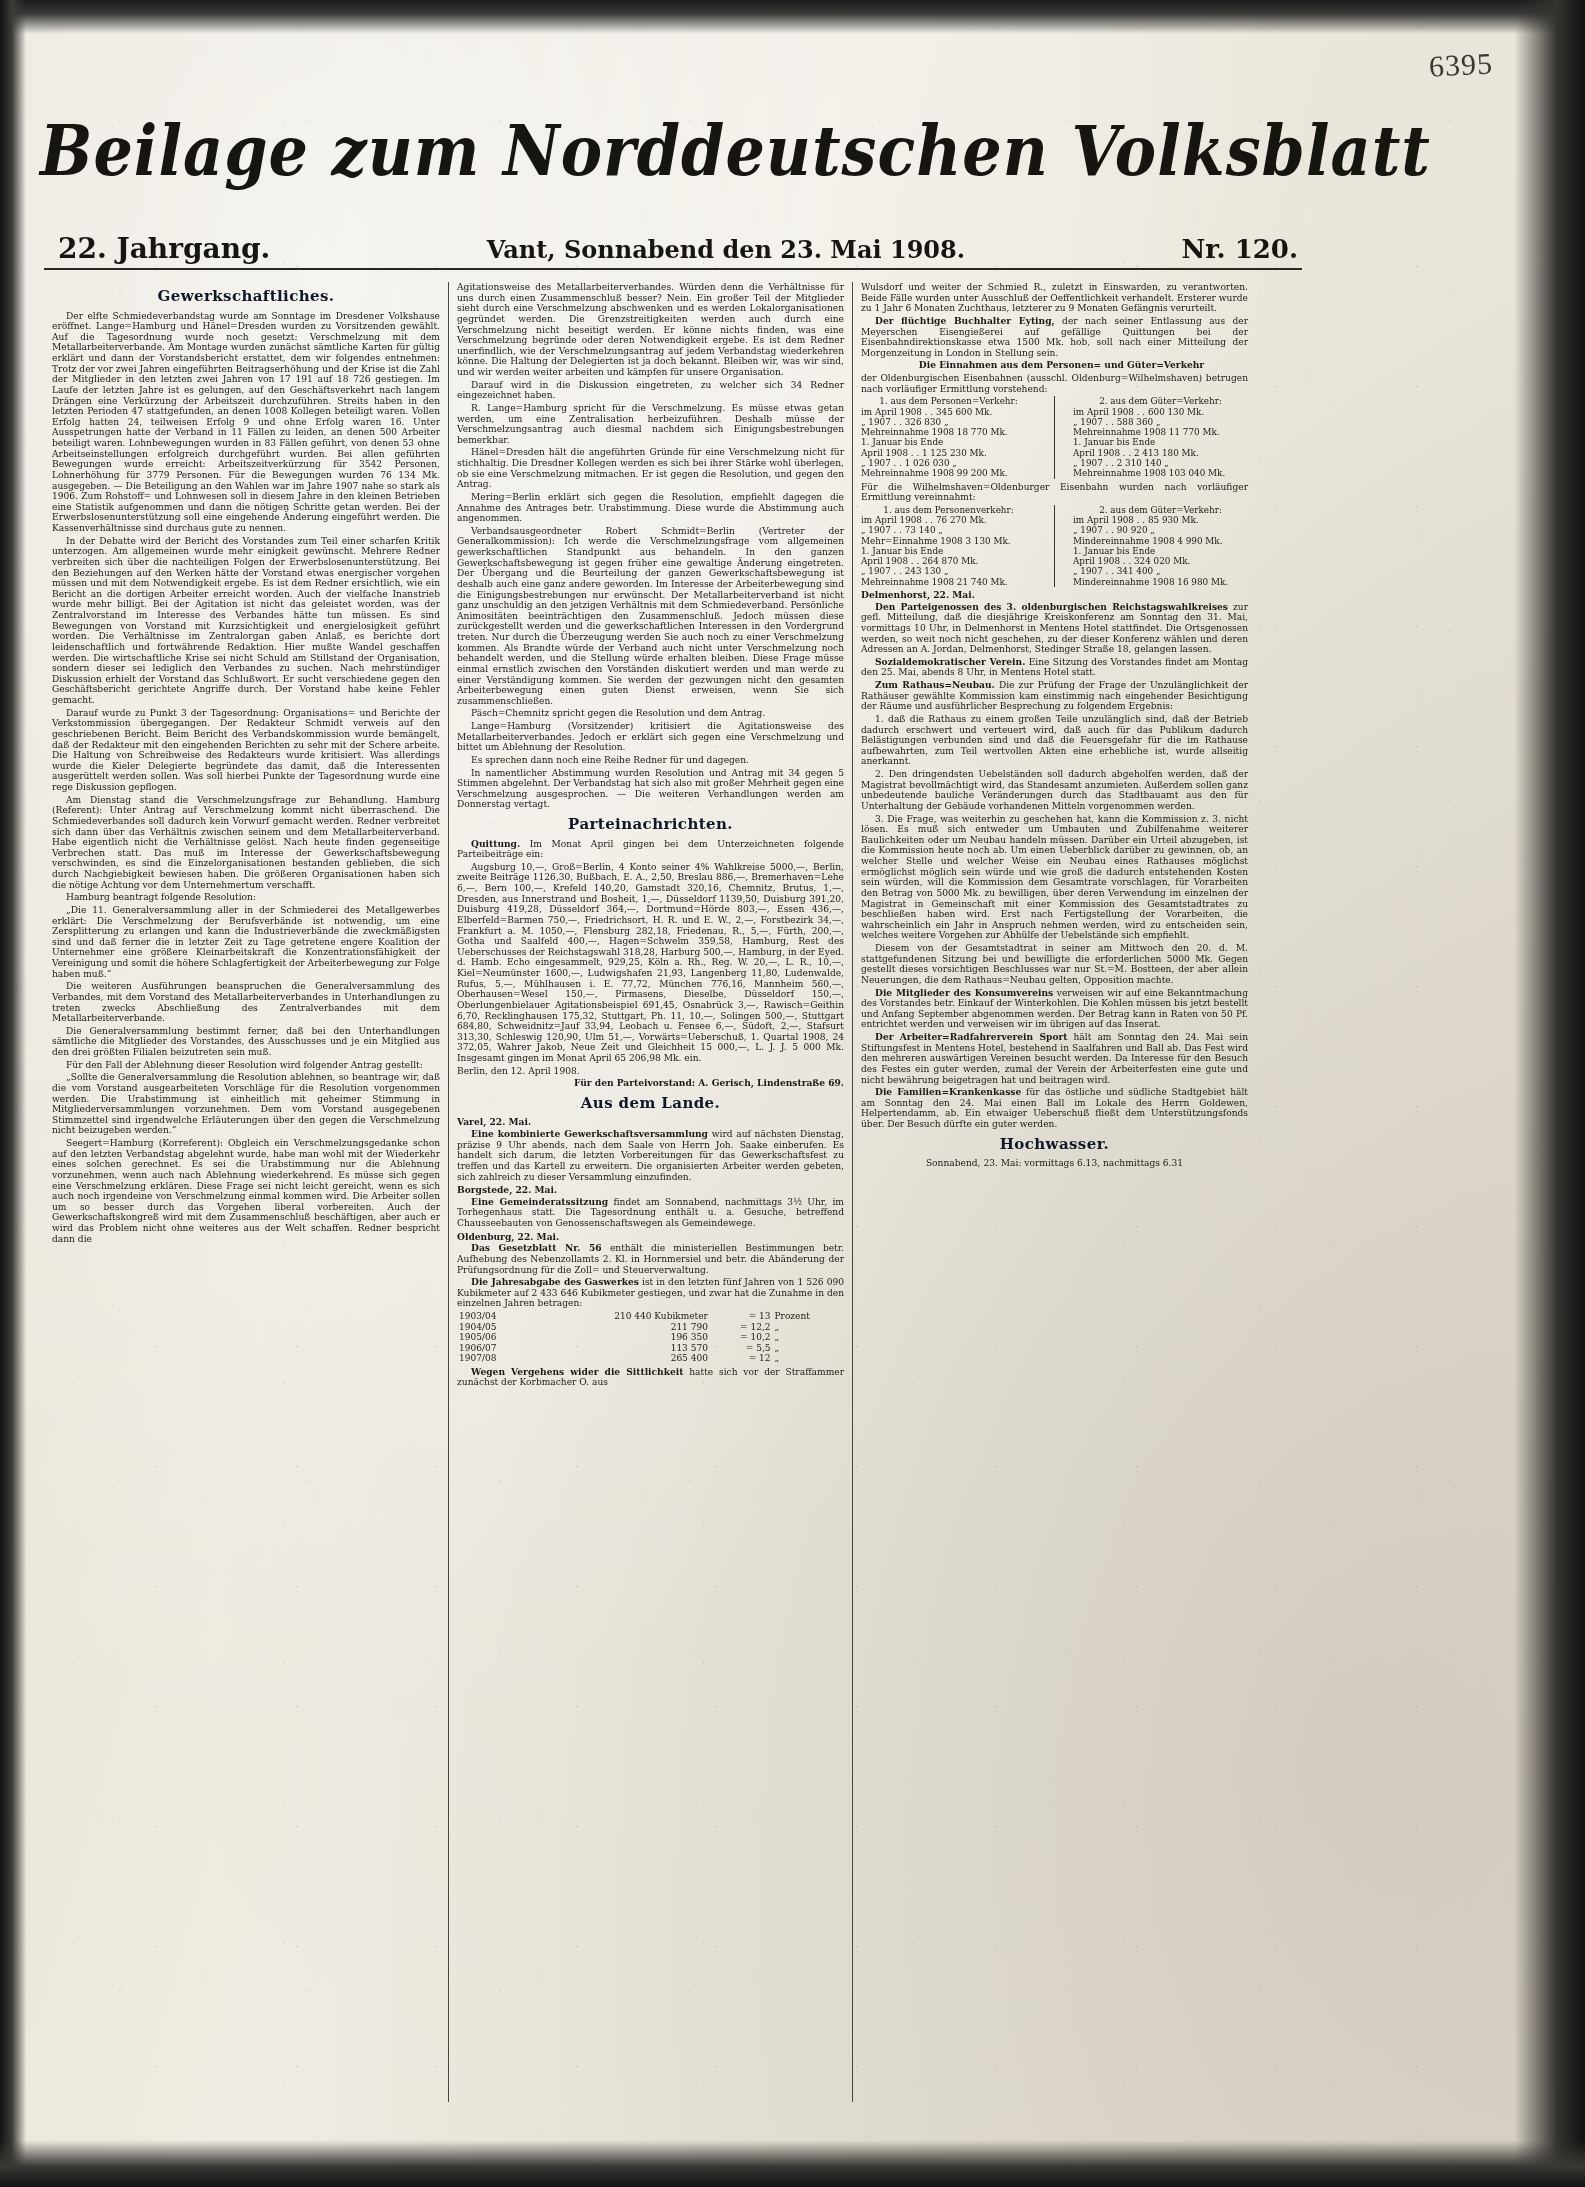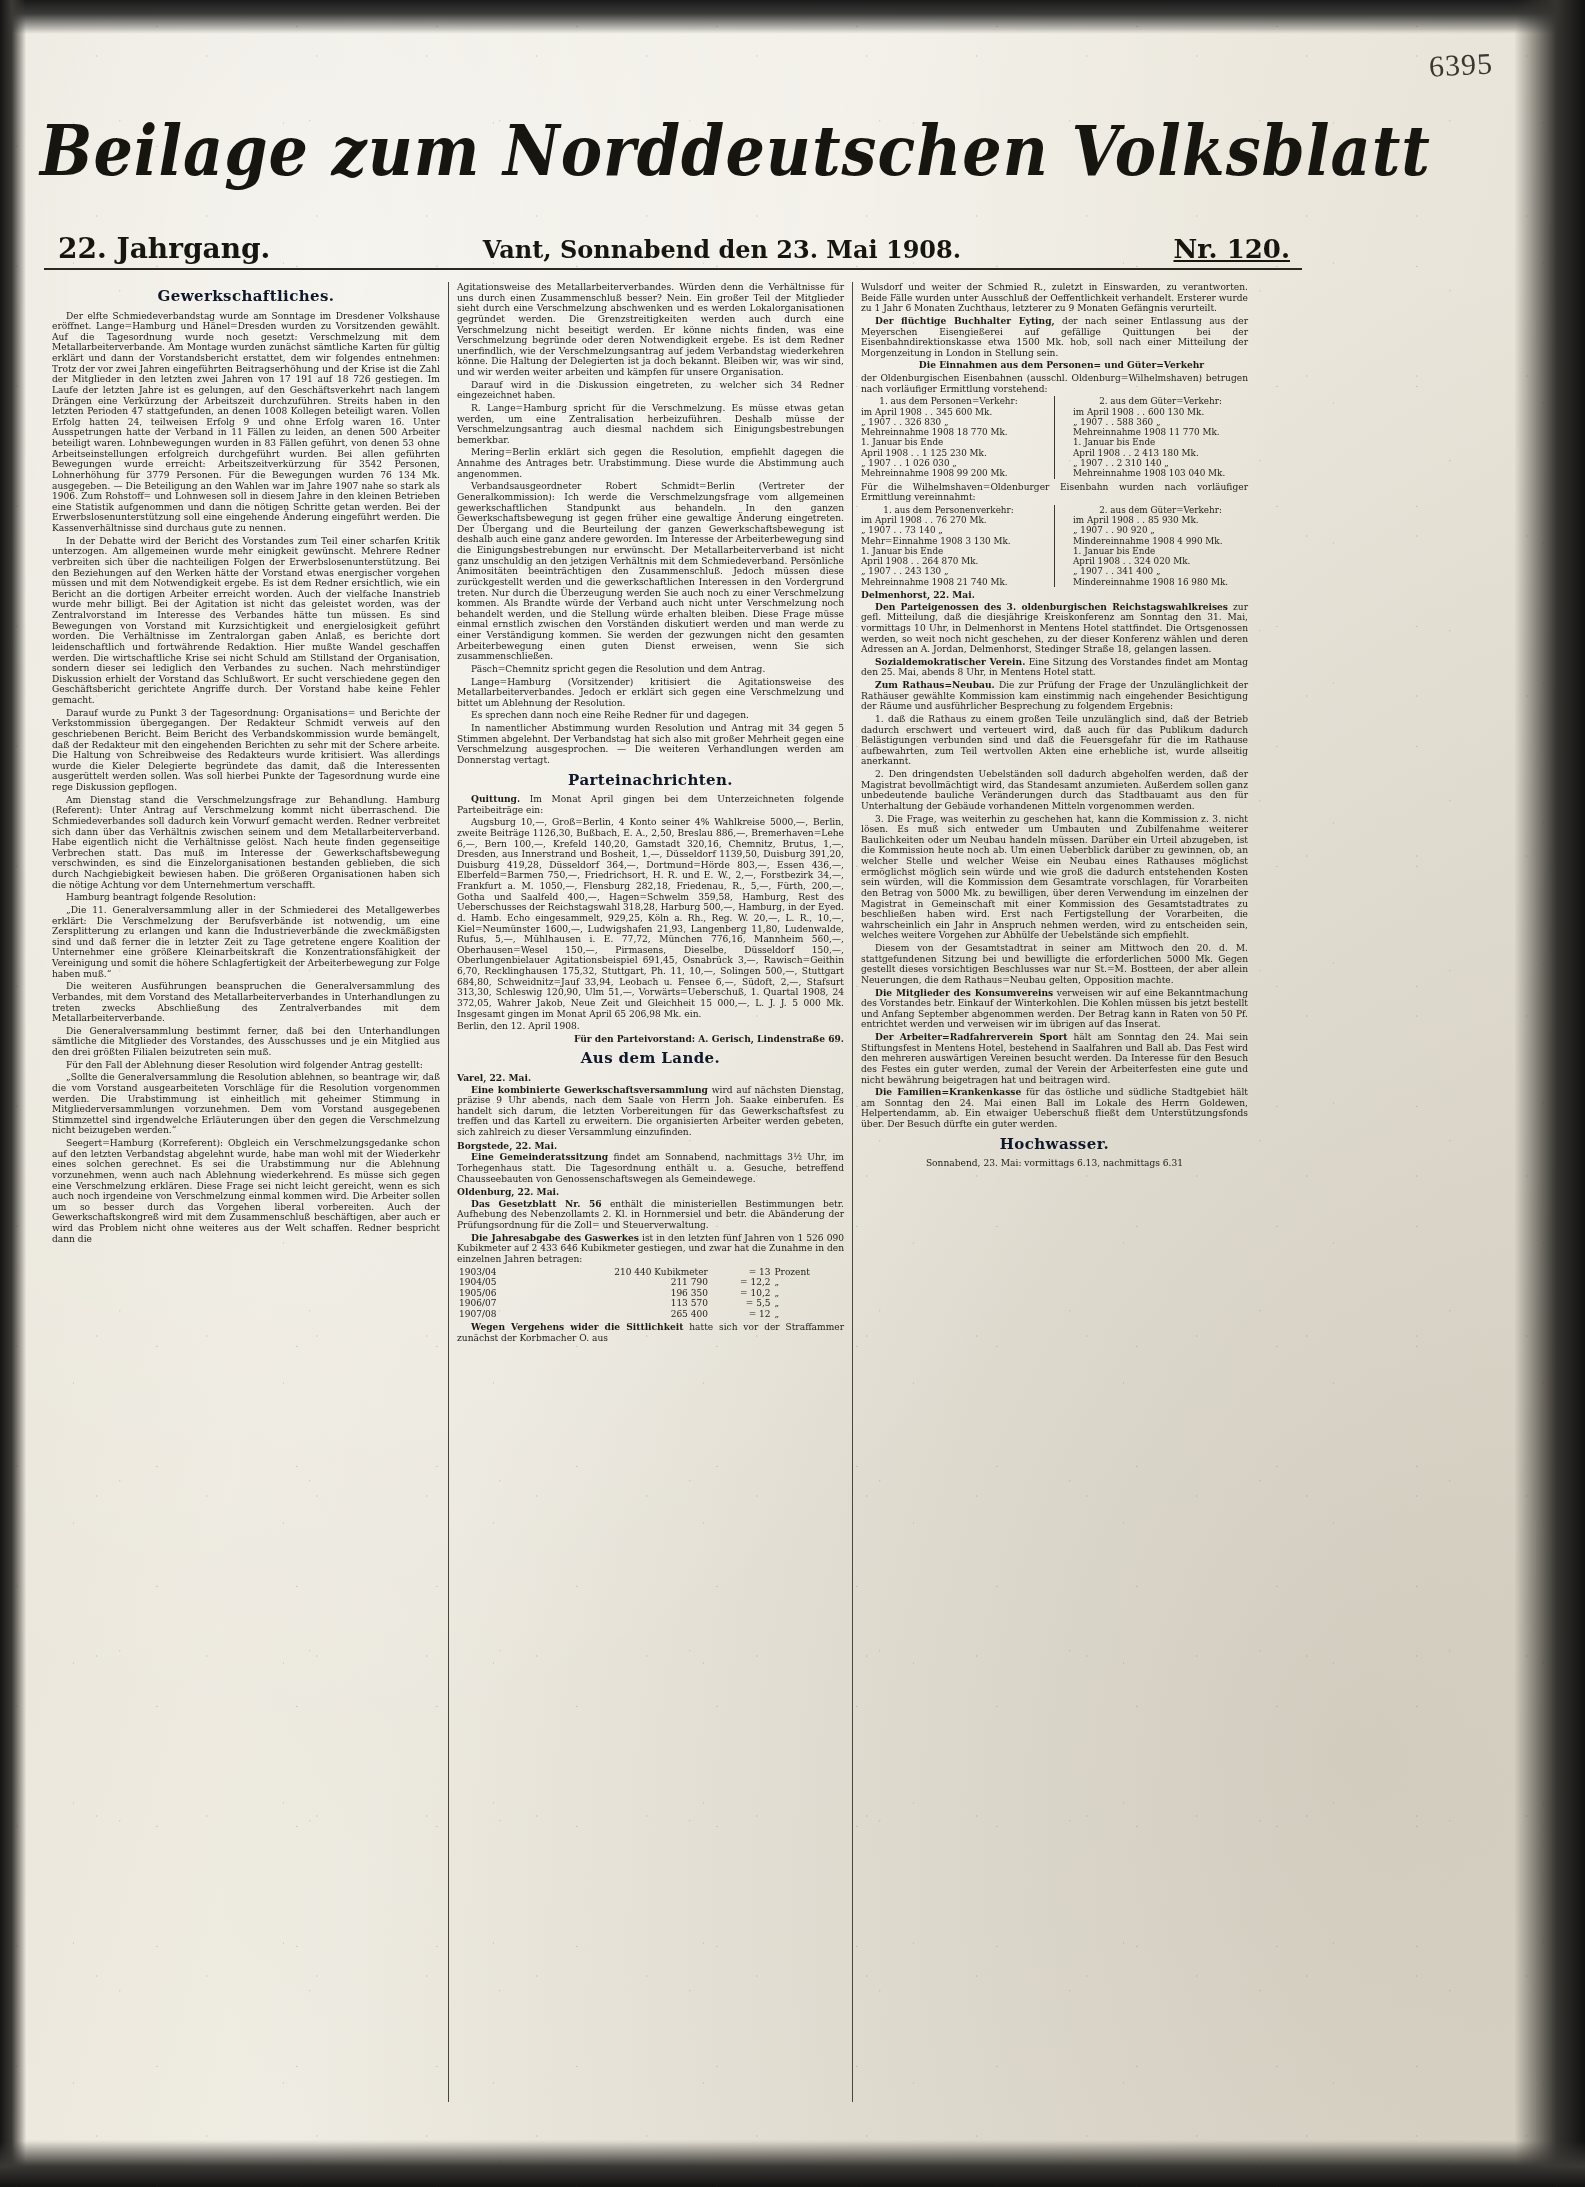--- a/index.html
+++ b/index.html
@@ -92,21 +92,21 @@
     display: flex;
     align-items: baseline;
     justify-content: space-between;
     z-index: 4;
     font-family: "DejaVu Serif", serif;
     font-weight: bold;
     color: #17150f;
   }
   .masthead-sub .vol { font-size: 28px; margin-left: 18px; }
   .masthead-sub .date { font-size: 24px; }
-  .masthead-sub .num { font-size: 26px; margin-right: 20px; text-decoration: underline; }
+  .masthead-sub .num { font-size: 26px; margin-right: 12px; }
 
   .rule {
     position: absolute;
     left: 44px; top: 268px;
     width: 1258px; height: 2px;
     background: #2b2822;
     z-index: 4;
   }
 
   .columns {
@@ -232,20 +232,21 @@
         <p class="para">„Sollte die Generalversammlung die Resolution ablehnen, so beantrage wir, daß die vom Vorstand ausgearbeiteten Vorschläge für die Resolution vorgenommen werden. Die Urabstimmung ist einheitlich mit geheimer Stimmung in Mitgliederversammlungen vorzunehmen. Dem vom Vorstand ausgegebenen Stimmzettel sind irgendwelche Erläuterungen über den gegen die Verschmelzung nicht beizugeben werden.“</p>
         <p class="para">Seegert=Hamburg (Korreferent): Obgleich ein Verschmelzungsgedanke schon auf den letzten Verbandstag abgelehnt wurde, habe man wohl mit der Wiederkehr eines solchen gerechnet. Es sei die Urabstimmung nur die Ablehnung vorzunehmen, wenn auch nach Ablehnung wiederkehrend. Es müsse sich gegen eine Verschmelzung erklären. Diese Frage sei nicht leicht gereicht, wenn es sich auch noch irgendeine von Verschmelzung einmal kommen wird. Die Arbeiter sollen um so besser durch das Vorgehen liberal vorbereiten. Auch der Gewerkschaftskongreß wird mit dem Zusammenschluß beschäftigen, aber auch er wird das Problem nicht ohne weiteres aus der Welt schaffen. Redner bespricht dann die</p>
       </div>
     </div>
 
     <div class="col">
       <div class="col-inner">
         <p class="para noind">Agitationsweise des Metallarbeiterverbandes. Würden denn die Verhältnisse für uns durch einen Zusammenschluß besser? Nein. Ein großer Teil der Mitglieder sieht durch eine Verschmelzung abschwenken und es werden Lokalorganisationen gegründet werden. Die Grenzstreitigkeiten werden auch durch eine Verschmelzung nicht beseitigt werden. Er könne nichts finden, was eine Verschmelzung begründe oder deren Notwendigkeit ergebe. Es ist dem Redner unerfindlich, wie der Verschmelzungsantrag auf jedem Verbandstag wiederkehren könne. Die Haltung der Delegierten ist ja doch bekannt. Bleiben wir, was wir sind, und wir werden weiter arbeiten und kämpfen für unsere Organisation.</p>
         <p class="para">Darauf wird in die Diskussion eingetreten, zu welcher sich 34 Redner eingezeichnet haben.</p>
         <p class="para">R. Lange=Hamburg spricht für die Verschmelzung. Es müsse etwas getan werden, um eine Zentralisation herbeizuführen. Deshalb müsse der Verschmelzungsantrag auch diesmal nachdem sich Einigungsbestrebungen bemerkbar.</p>
+        <p class="para">Hänel=Dresden hält die angeführten Gründe für eine Verschmelzung nicht für stichhaltig. Die Dresdner Kollegen werden es sich bei ihrer Stärke wohl überlegen, ob sie eine Verschmelzung mitmachen. Er ist gegen die Resolution, und gegen den Antrag.</p>
         <p class="para">Mering=Berlin erklärt sich gegen die Resolution, empfiehlt dagegen die Annahme des Antrages betr. Urabstimmung. Diese wurde die Abstimmung auch angenommen.</p>
         <p class="para">Verbandsausgeordneter Robert Schmidt=Berlin (Vertreter der Generalkommission): Ich werde die Verschmelzungsfrage vom allgemeinen gewerkschaftlichen Standpunkt aus behandeln. In den ganzen Gewerkschaftsbewegung ist gegen früher eine gewaltige Änderung eingetreten. Der Übergang und die Beurteilung der ganzen Gewerkschaftsbewegung ist deshalb auch eine ganz andere geworden. Im Interesse der Arbeiterbewegung sind die Einigungsbestrebungen nur erwünscht. Der Metallarbeiterverband ist nicht ganz unschuldig an den jetzigen Verhältnis mit dem Schmiedeverband. Persönliche Animositäten beeinträchtigen den Zusammenschluß. Jedoch müssen diese zurückgestellt werden und die gewerkschaftlichen Interessen in den Vordergrund treten. Nur durch die Überzeugung werden Sie auch noch zu einer Verschmelzung kommen. Als Brandte würde der Verband auch nicht unter Verschmelzung noch behandelt werden, und die Stellung würde erhalten bleiben. Diese Frage müsse einmal ernstlich zwischen den Vorständen diskutiert werden und man werde zu einer Verständigung kommen. Sie werden der gezwungen nicht den gesamten Arbeiterbewegung einen guten Dienst erweisen, wenn Sie sich zusammenschließen.</p>
         <p class="para">Päsch=Chemnitz spricht gegen die Resolution und dem Antrag.</p>
         <p class="para">Lange=Hamburg (Vorsitzender) kritisiert die Agitationsweise des Metallarbeiterverbandes. Jedoch er erklärt sich gegen eine Verschmelzung und bittet um Ablehnung der Resolution.</p>
         <p class="para">Es sprechen dann noch eine Reihe Redner für und dagegen.</p>
         <p class="para">In namentlicher Abstimmung wurden Resolution und Antrag mit 34 gegen 5 Stimmen abgelehnt. Der Verbandstag hat sich also mit großer Mehrheit gegen eine Verschmelzung ausgesprochen. — Die weiteren Verhandlungen werden am Donnerstag vertagt.</p>
 
         <span class="sec-head">Parteinachrichten.</span>
         <p class="para">
           <span class="lead">Quittung.</span>

